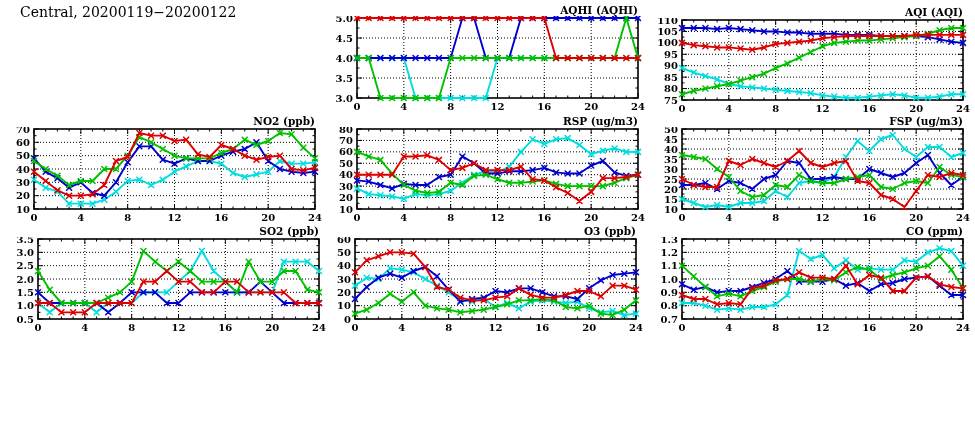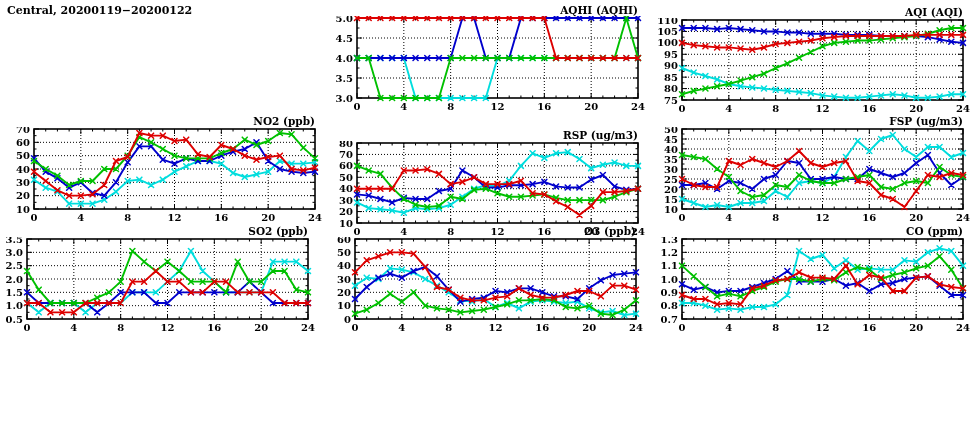--- a/index.html
+++ b/index.html
@@ -1,30 +1,30 @@
 <!DOCTYPE html>
 <html><head>
 <meta charset="utf-8">
 <style>
   html,body{margin:0;padding:0;}
   body{width:975px;height:447px;position:relative;background:#ffffff;overflow:hidden;
        font-family:"DejaVu Serif",serif;color:#000;}
-  .page-title{position:absolute;left:7px;top:4px;font-weight:bold;font-size:11px;white-space:nowrap;}
+  .page-title{position:absolute;left:20px;top:4px;font-weight:normal;font-size:14px;white-space:nowrap;}
   .chart{position:absolute;width:325px;height:110px;}
   .chart-title{position:absolute;top:0;right:17px;font-weight:bold;font-size:10.5px;white-space:nowrap;}
   .chart svg{position:absolute;left:0;top:12px;display:block;}
   svg text{font-family:"DejaVu Serif",serif;font-weight:bold;font-size:10px;fill:#000;}
   .grid{stroke:#000;stroke-width:1;stroke-dasharray:1 2;}
   .tick{stroke:#000;stroke-width:1;}
   .frame{fill:none;stroke:#000;stroke-width:1.6;}
   .ser{fill:none;stroke-width:1.9;stroke-linejoin:round;stroke-linecap:round;}
   .mk{fill:none;stroke-width:1.5;stroke-linecap:round;}
   #chart-aqhi{left:330px;top:4px;} #chart-aqi{left:655px;top:6px;}
-  #chart-no2{left:7px;top:115px;} #chart-rsp{left:330px;top:129px;} #chart-fsp{left:655px;top:115px;}
-  #chart-so2{left:0px;top:225px;} #chart-o3{left:328px;top:225px;} #chart-co{left:655px;top:225px;}
+  #chart-no2{left:7px;top:115px;} #chart-rsp{left:330px;top:115px;} #chart-fsp{left:655px;top:115px;}
+  #chart-so2{left:11px;top:225px;} #chart-o3{left:328px;top:225px;} #chart-co{left:655px;top:225px;}
 </style>
 </head>
 <body>
 
 <div class="page-title">Central, 20200119−20200122</div>
 
 <div class="chart" id="chart-aqhi">
   <div class="chart-title">AQHI (AQHI)</div>
   <svg width="325" height="96" viewBox="0 0 325 96">
       <g>

